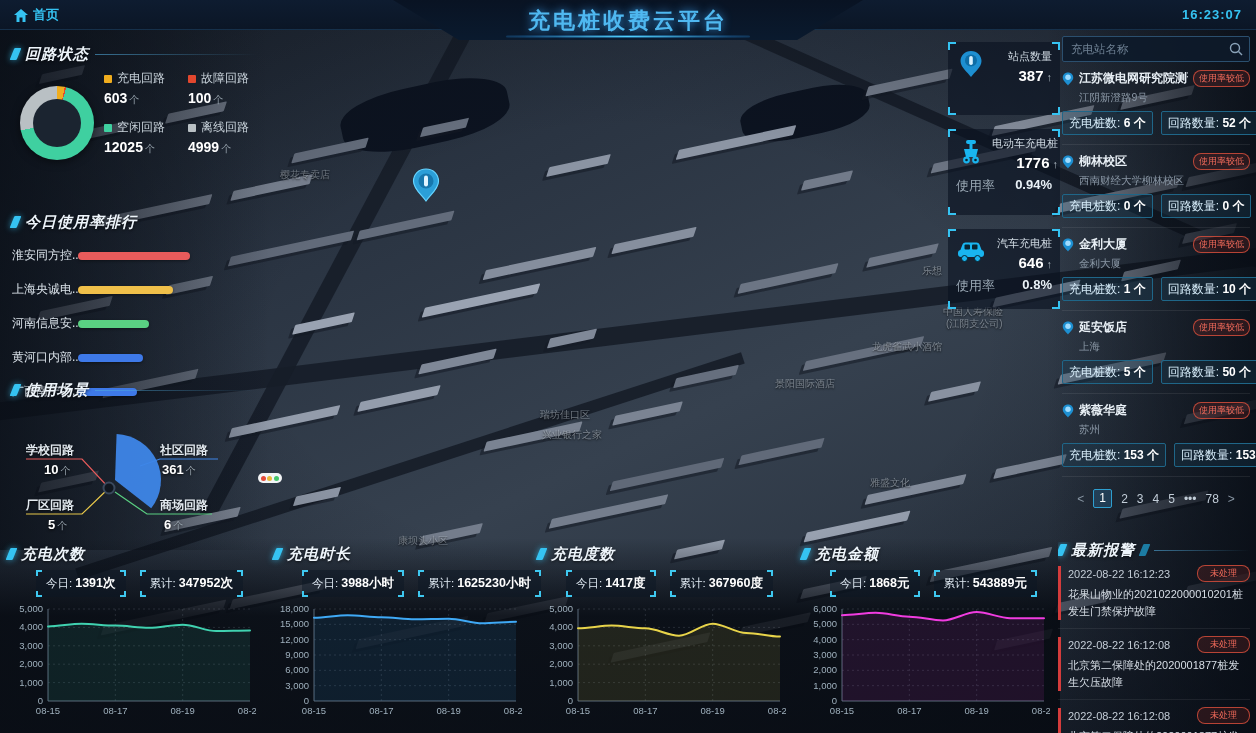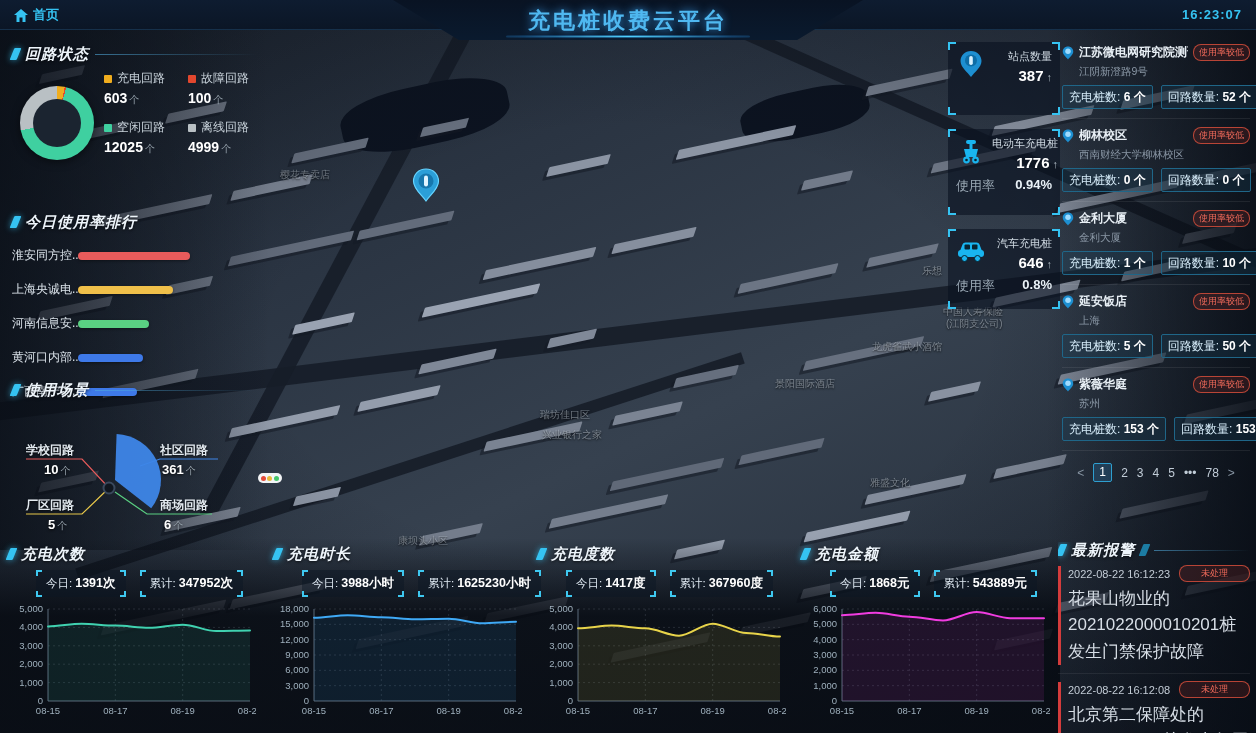--- a/index.html
+++ b/index.html
@@ -118,22 +118,22 @@
     background:rgba(45,130,190,.25); color:#fff; border-radius:2px; }
   .page-chev { color:#8795a3; }
 
   
   #alarm-panel { position:absolute; left:1058px; top:542px; width:192px; height:191px; overflow:hidden; z-index:20; }
   .alarm-item { position:relative; padding:7px 0 8px 10px; border-bottom:1px solid rgba(255,255,255,.07); cursor:pointer; }
   .alarm-item::before { content:""; position:absolute; left:0; top:8px; bottom:8px; width:3px; background:#d43c3c; }
   .al-row1 { display:flex; align-items:center; justify-content:space-between; }
   .al-time { font-size:11px; color:#c3ccd6; }
   .badge-open { font-size:9px; color:#f06a5a; border:1px solid rgba(220,80,60,.8); background:rgba(180,50,40,.18);
-    border-radius:8px; padding:1px 21px; }
-  .al-text { font-size:17px; color:#d7dee6; line-height:1.55; margin-top:4px; }
+    border-radius:8px; padding:1px 12px; }
+  .al-text { font-size:11px; color:#d7dee6; line-height:1.55; margin-top:4px; }
 
   
   .bpanel { position:absolute; top:546px; width:254px; height:184px; z-index:20; }
   .stat-boxes { display:flex; gap:14px; margin:8px 0 0 28px; }
   .mini-box { position:relative; padding:5px 10px; font-size:11.5px; color:#dfe9f2; background:rgba(12,22,36,.45); white-space:nowrap; }
   .mini-box b { color:#fff; font-size:12.5px; margin-left:3px; }
   .mini-box .corner { width:6px; height:6px; border-color:#3ec8f0; }
   .chart-box { margin-top:4px; }
 
   svg text { font-family:"Liberation Sans","DejaVu Sans",sans-serif; }
@@ -419,20 +419,29 @@
       </span>
     </div>
     <div class="stat-usage">
         <span>使用率</span>
         <b>0.8%</b>
       </div>
   </div>
 </div>
 
 <div id="station-panel">
+  <div id="search-box">
+    <input type="text" placeholder="充电站名称" style="">
+    <span class="search-icon">
+      <svg width="14" height="14" viewBox="0 0 14 14">
+          <circle cx="6" cy="6" r="4.5" fill="none" stroke="#8aa2b8" stroke-width="1.4"></circle>
+          <line x1="9.5" y1="9.5" x2="13" y2="13" stroke="#8aa2b8" stroke-width="1.4"></line>
+        </svg>
+    </span>
+  </div>
   <div id="station-list">
       <div class="station">
         <div class="st-row1">
           <svg width="12" height="14" viewBox="0 0 24 28">
             <path d="M12 1 C5.8 1 1.5 5.6 1.5 11 C1.5 17.5 8.5 22 12 27 C15.5 22 22.5 17.5 22.5 11 C22.5 5.6 18.2 1 12 1 Z" fill="#1d8fd1"></path>
             <circle cx="12" cy="10.5" r="5.5" fill="#9fdcff"></circle>
           </svg>
           <span class="st-name">江苏微电网研究院测试</span>
           <span class="badge-low">使用率较低</span>
         </div>

